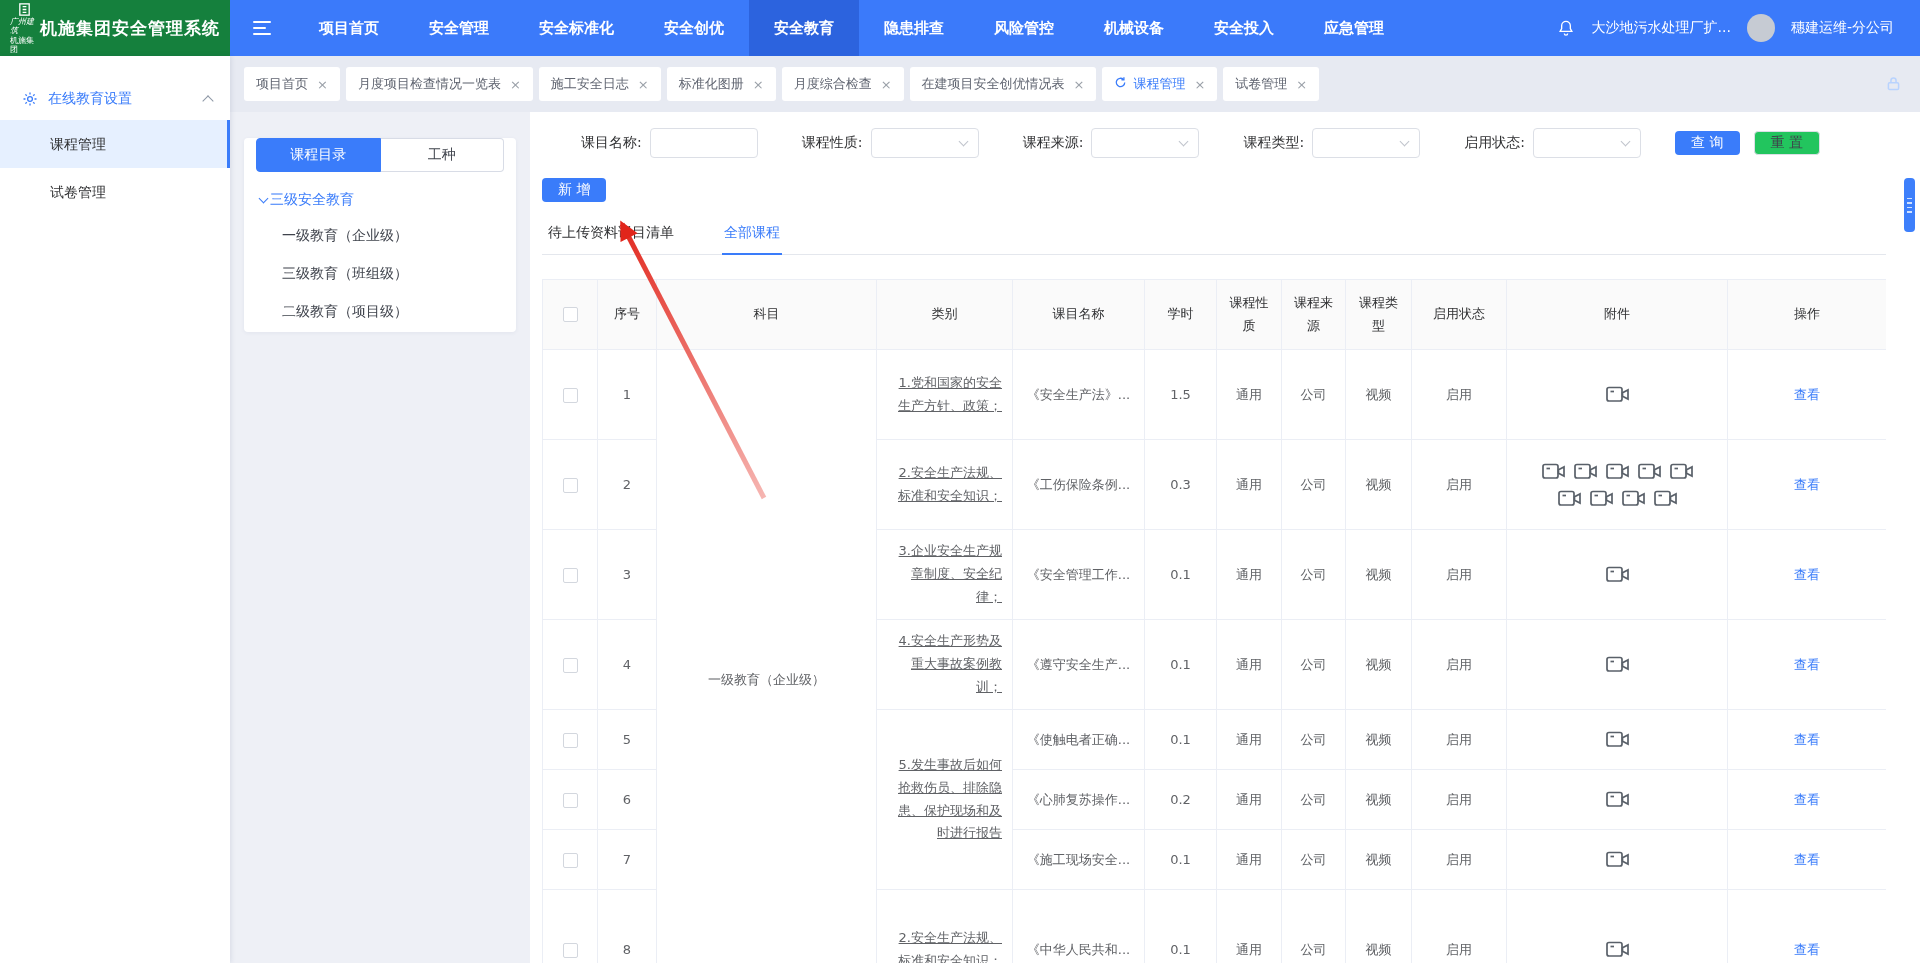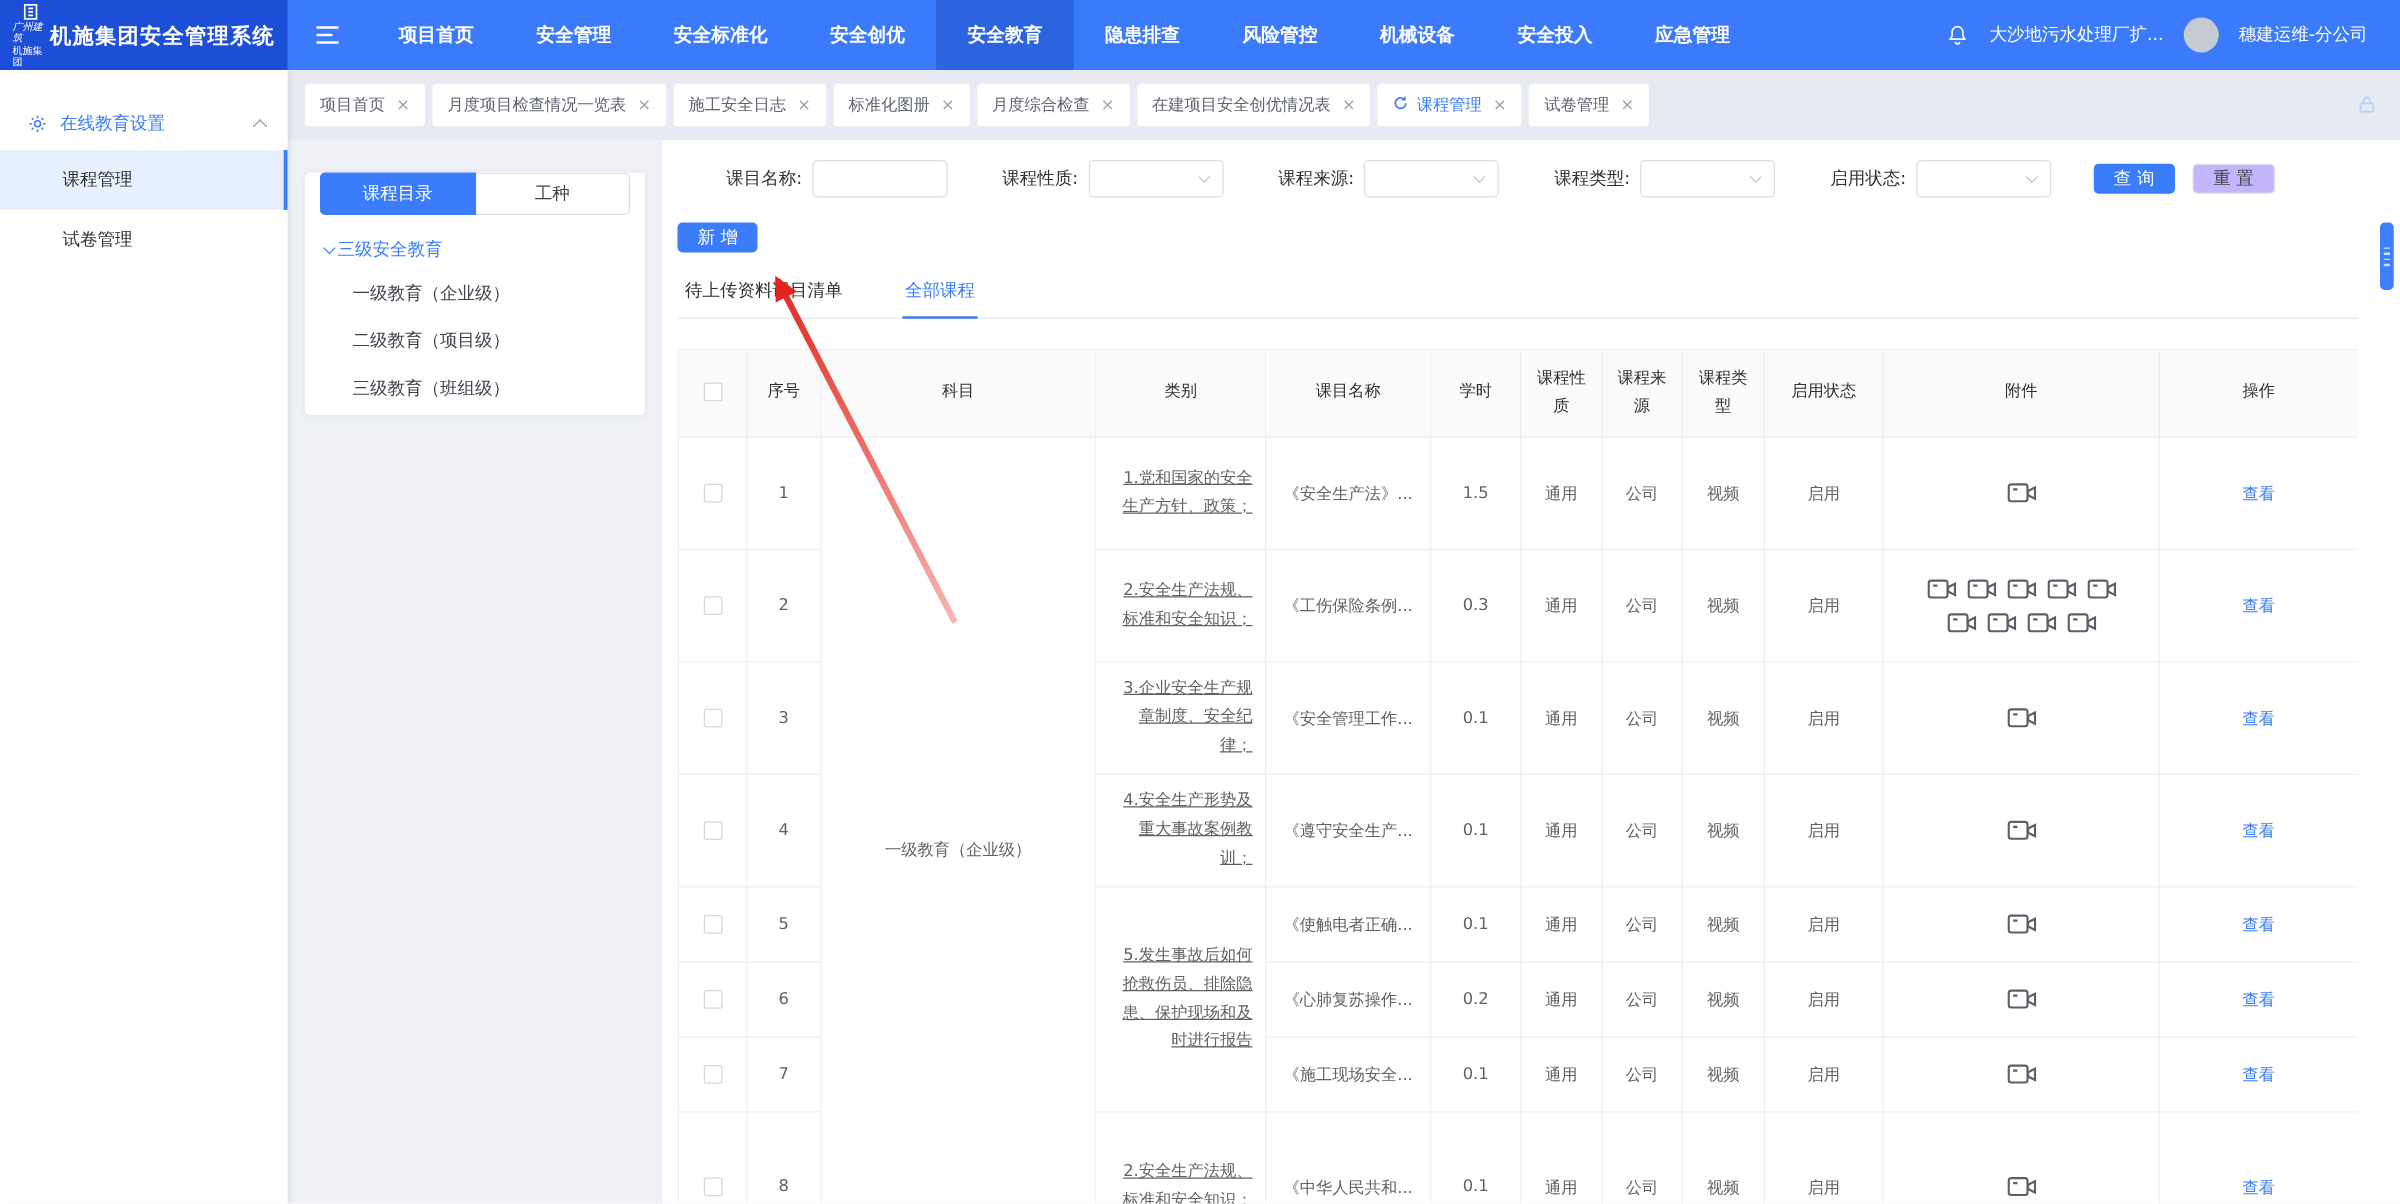--- a/index.html
+++ b/index.html
@@ -1,21 +1,21 @@
 <!DOCTYPE html>
 <html><head>
 <meta charset="utf-8">
 <style>
   * { box-sizing: border-box; margin: 0; padding: 0; }
   html,body { width:1920px; height:963px; overflow:hidden; }
   body { position:relative; background:#fff; font-family:"DejaVu Sans","Liberation Sans",sans-serif; color:#303133; }
 
   
   .topbar { height:56px; background:#3b7afa; display:flex; align-items:stretch; color:#fff; }
-  .logo-block { width:230px; background:#1d4ed8; display:flex; align-items:center; gap:1px; padding:0 10px; flex:none; }
+  .logo-block { width:230px; background:#15803d; display:flex; align-items:center; gap:1px; padding:0 10px; flex:none; }
   .emblem { display:flex; flex-direction:column; align-items:center; line-height:1.15; }
   .emblem svg { display:block; }
   .emblem .e1 { font-size:8px; font-style:italic; }
   .emblem .e2 { font-size:8px; }
   .app-title { font-size:17px; font-weight:bold; letter-spacing:1px; white-space:nowrap; }
   .hamburger { width:64px; display:flex; flex-direction:column; align-items:center; justify-content:center; gap:4px; cursor:pointer; }
   .hamburger i { display:block; width:18px; height:2px; background:#fff; border-radius:1px; }
   .hamburger i:nth-child(2){ width:13px; align-self:flex-start; margin-left:23px; }
   .nav { display:flex; align-items:stretch; }
   .nav-item { display:flex; align-items:center; padding:0 25px; font-size:15px; font-weight:bold; cursor:pointer; white-space:nowrap; }
@@ -64,21 +64,21 @@
   .filter-bar { display:flex; align-items:center; padding:16px 0 0 26px; flex:none; }
   .f-fields { display:flex; justify-content:space-between; width:1060px;margin-left:25px; }
   .f-group { display:flex; align-items:center; }
   .f-label { font-size:14px; color:#303133; margin-right:8px; white-space:nowrap; }
   .f-input { width:108px; height:30px; border:1px solid #dcdfe6; border-radius:4px; background:#fff; outline:none; padding:0 8px; font-size:13px; }
   .f-select { width:108px; height:30px; border:1px solid #dcdfe6; border-radius:4px; background:#fff; position:relative; cursor:pointer; }
   .caret { position:absolute; right:11px; top:9px; width:7px; height:7px; border-right:1.4px solid #c0c4cc; border-bottom:1.4px solid #c0c4cc; transform:rotate(45deg); }
   .f-btns { margin-left:auto; display:flex; gap:14px; padding-right:100px; }
   .btn { height:24px; padding:0 16px; border-radius:4px; font-size:14px; cursor:pointer; white-space:nowrap; font-family:inherit; }
   .btn-primary { background:#3a7cfa; color:#fff; border:none; }
-  .btn-plain { background:#c4b5fd; border:1px solid #dcdfe6; color:#3f434c; }
+  .btn-plain { background:#22c55e; border:1px solid #dcdfe6; color:#3f434c; }
 
   .add-row { flex:none; margin:20px 0 0 12px; }
 
   .ctabs { display:flex; gap:46px; margin:12px 34px 0 12px; border-bottom:1px solid #e4e7ed; padding-left:4px; flex:none; }
   .ctab { font-size:14px; color:#303133; padding:10px 2px 11px; cursor:pointer; }
   .ctab.active { color:#3a7cfa; border-bottom:2px solid #3a7cfa; margin-bottom:-1px; }
 
   
   .table-wrap { margin:24px 34px 0 12px; overflow:hidden; flex:1; }
   table { border-collapse:collapse; width:1344px; table-layout:fixed; font-size:13px; color:#606266; }
@@ -215,22 +215,22 @@
               <div class="seg-btn active">课程目录</div>
               <div class="seg-btn">工种</div>
             </div>
           <div class="tree">
             <div class="tree-root">
               <span class="caret-down-blue"></span>
               <span>三级安全教育</span>
             </div>
             <div id="tree-items">
                 <div class="tree-item">一级教育（企业级）</div>
+                <div class="tree-item">三级教育（班组级）</div>
                 <div class="tree-item">二级教育（项目级）</div>
-                <div class="tree-item">三级教育（班组级）</div>
               </div>
           </div>
         </div>
       </div>
 
       <div class="content">
 
         <div class="filter-bar">
           <div class="f-fields" id="f-fields">
               <div class="f-group">

